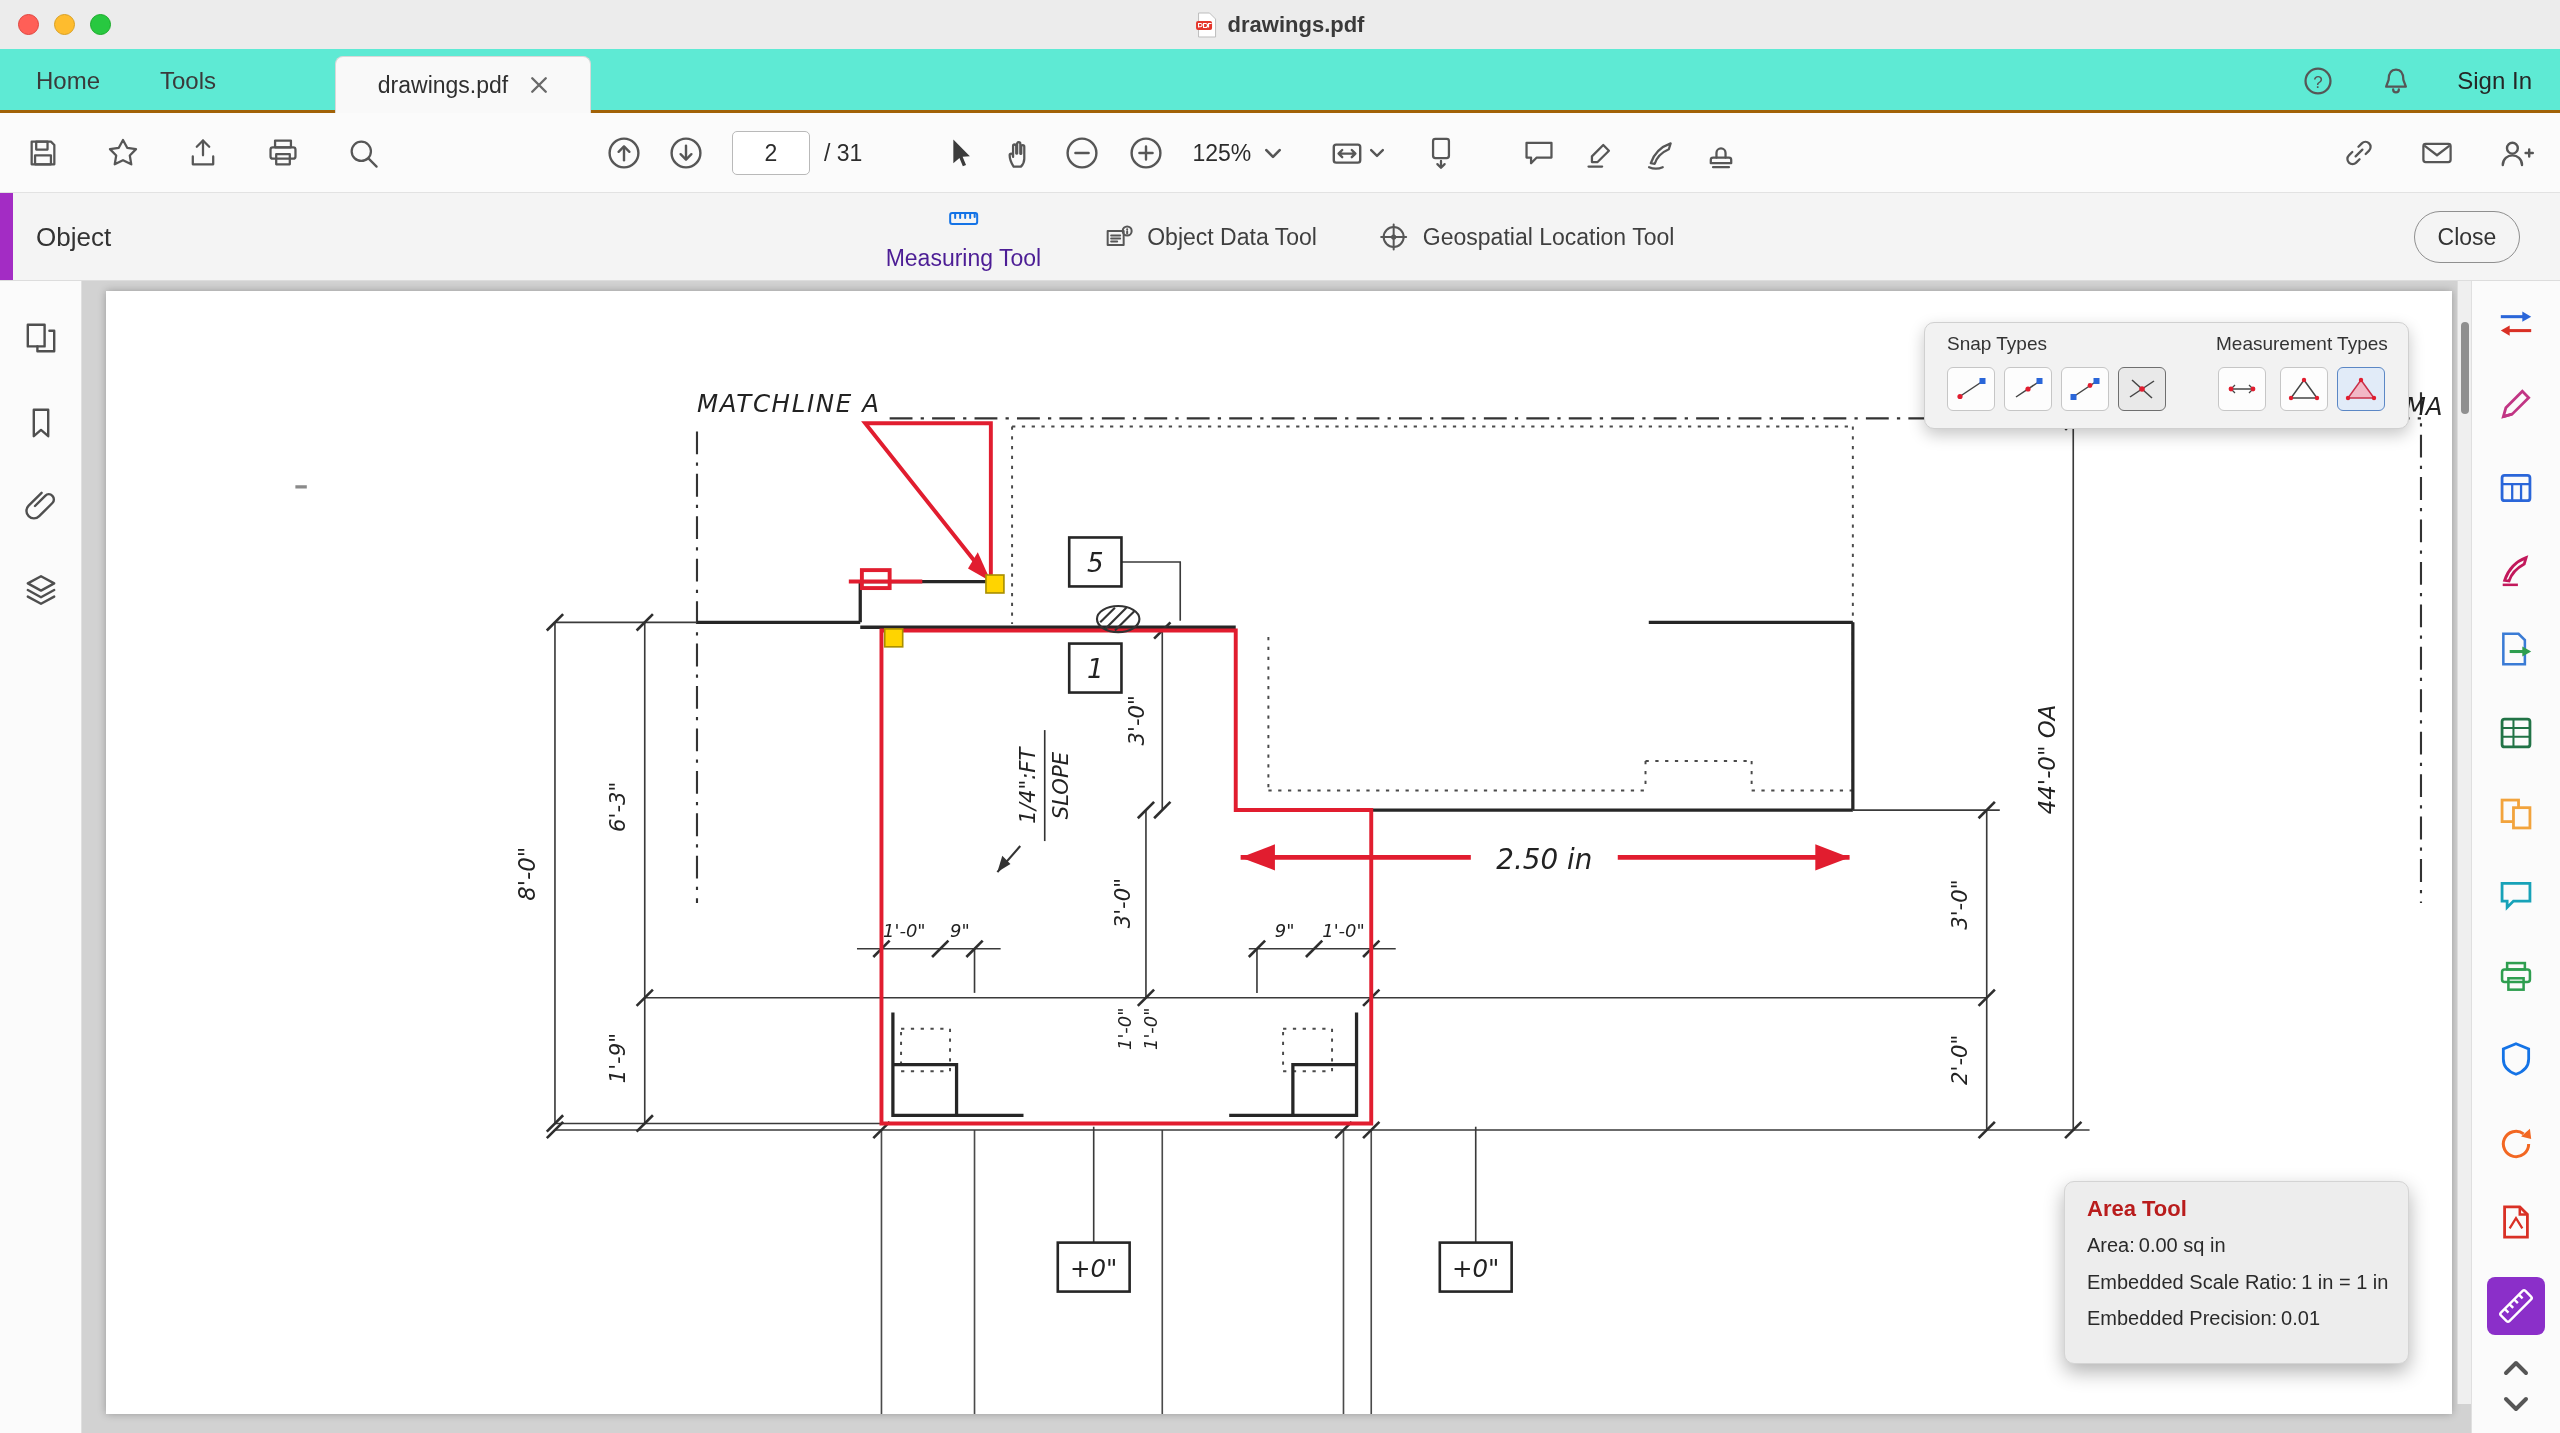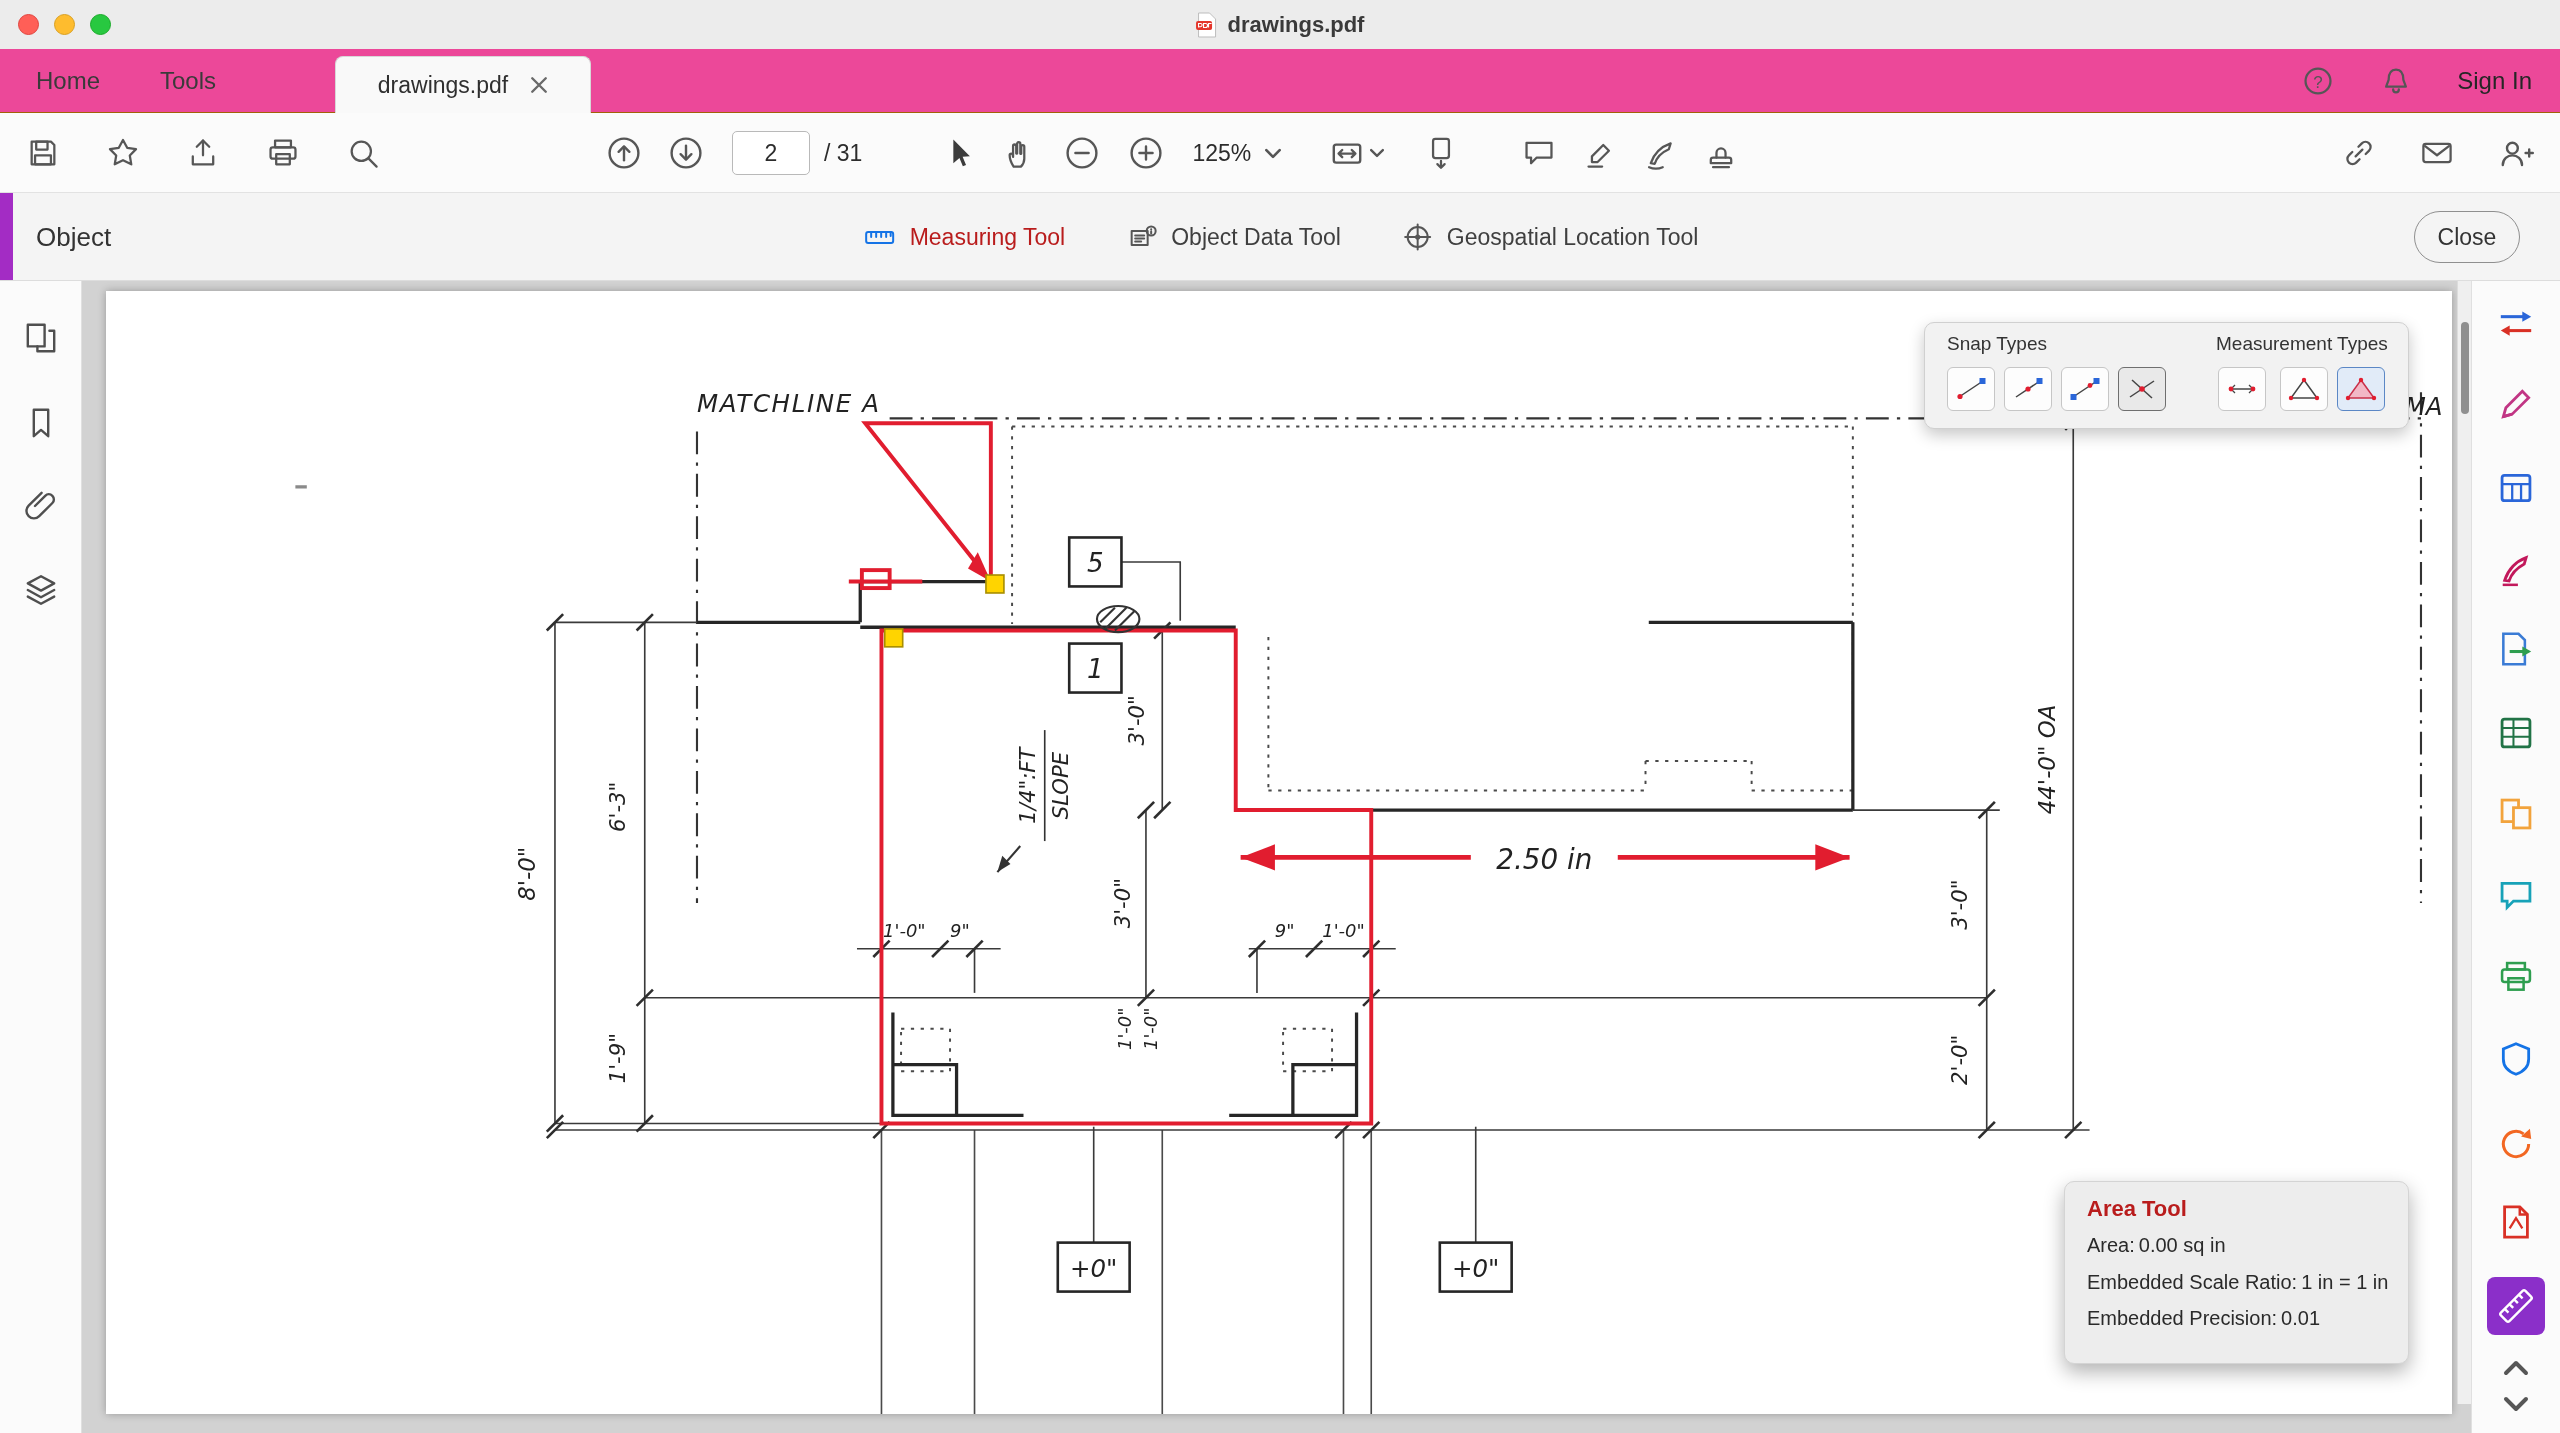--- a/index.html
+++ b/index.html
@@ -11,21 +11,21 @@
   .titlebar { position:absolute; top:0; left:0; right:0; height:49px; background:#ececec; }
   .traffic { position:absolute; left:18px; top:14px; display:flex; gap:15px; }
   .light { width:21px; height:21px; border-radius:50%; }
   .light.red { background:#ff5f57; border:1px solid #e0443e; }
   .light.yellow { background:#febc2e; border:1px solid #d9a022; }
   .light.green { background:#28c840; border:1px solid #1aab29; }
   .titlegrp { position:absolute; left:50%; top:0; height:49px; transform:translateX(-50%); display:flex; align-items:center; gap:10px; }
   .titlegrp .ttl { font-size:22px; font-weight:bold; color:#3a3a3a; }
 
   
-  .tabbar { position:absolute; top:49px; left:0; right:0; height:64px; background:#ec4899; border-bottom:1px solid #a16207; }
+  .tabbar { position:absolute; top:49px; left:0; right:0; height:64px; background:#5eead4; border-bottom:3px solid #a16207; }
   .tabbar .navlbl { position:absolute; top:0; height:64px; display:flex; align-items:center; font-size:24px; color:#3a3a3a; cursor:default; }
   .tab { position:absolute; left:335px; top:7px; width:256px; height:57px; background:#f9f9f9; border:1px solid #d8d8d8; border-bottom:none; border-radius:8px 8px 0 0; display:flex; align-items:center; justify-content:center; gap:22px; }
   .tab .tlbl { font-size:23px; color:#2f2f2f; }
   .tabbar-right { position:absolute; right:28px; top:0; height:64px; display:flex; align-items:center; gap:44px; }
   .signin { font-size:24px; color:#262626; }
 
   
   .toolbar { position:absolute; top:113px; left:0; right:0; height:80px; background:#fbfbfb; border-bottom:1px solid #e2e2e2; }
   .tb-left, .tb-center, .tb-right { position:absolute; top:0; height:80px; display:flex; align-items:center; }
   .tb-left { left:26px; gap:46px; }
@@ -36,21 +36,21 @@
   .pagebox { width:78px; height:44px; border:1px solid #b9b9b9; border-radius:5px; background:#fff; display:flex; align-items:center; justify-content:center; font-size:23px; color:#2c2c2c; }
   .pagetotal { font-size:23px; color:#2c2c2c; }
   .zoomctl { display:flex; align-items:center; gap:14px; font-size:23px; color:#2c2c2c; }
 
   
   .measurebar { position:absolute; top:193px; left:0; right:0; height:88px; background:#f4f4f4; border-bottom:1px solid #dddddd; }
   .mb-accent { position:absolute; left:0; top:0; bottom:0; width:13px; background:#a32cc4; }
   .mb-title { position:absolute; left:36px; top:0; height:88px; display:flex; align-items:center; font-size:26px; color:#333; }
   .mb-center { position:absolute; left:50%; transform:translateX(-50%); top:0; height:88px; display:flex; align-items:center; gap:60px; }
   .mb-tool { display:flex; align-items:center; gap:12px; font-size:23px; color:#3f3f3f; cursor:pointer; }
-  .mb-tool.active { color:#b91c1c; }
+  .mb-tool.active { color:#4c1d95;flex-direction:column; }
   .mb-close { position:absolute; right:40px; top:18px; width:106px; height:52px; border:1.5px solid #8f8f8f; border-radius:26px; display:flex; align-items:center; justify-content:center; font-size:23px; color:#333; background:transparent; cursor:pointer; }
 
   
   .left-rail { position:absolute; left:0; top:281px; bottom:0; width:82px; background:#fbfbfb; border-right:1px solid #e0e0e0; }
   .lr-btn { position:absolute; left:50%; transform:translateX(-50%); width:48px; height:48px; display:flex; align-items:center; justify-content:center; cursor:pointer; }
 
   
   .right-rail { position:absolute; right:0; top:281px; bottom:0; width:89px; background:#fbfbfb; border-left:1px solid #e0e0e0; }
   .rail-btn { position:absolute; left:50%; transform:translateX(-50%); width:46px; height:46px; display:flex; align-items:center; justify-content:center; cursor:pointer; border-radius:8px; }
   .rail-btn.active { width:58px; height:58px; background:#8b2fc9; }

